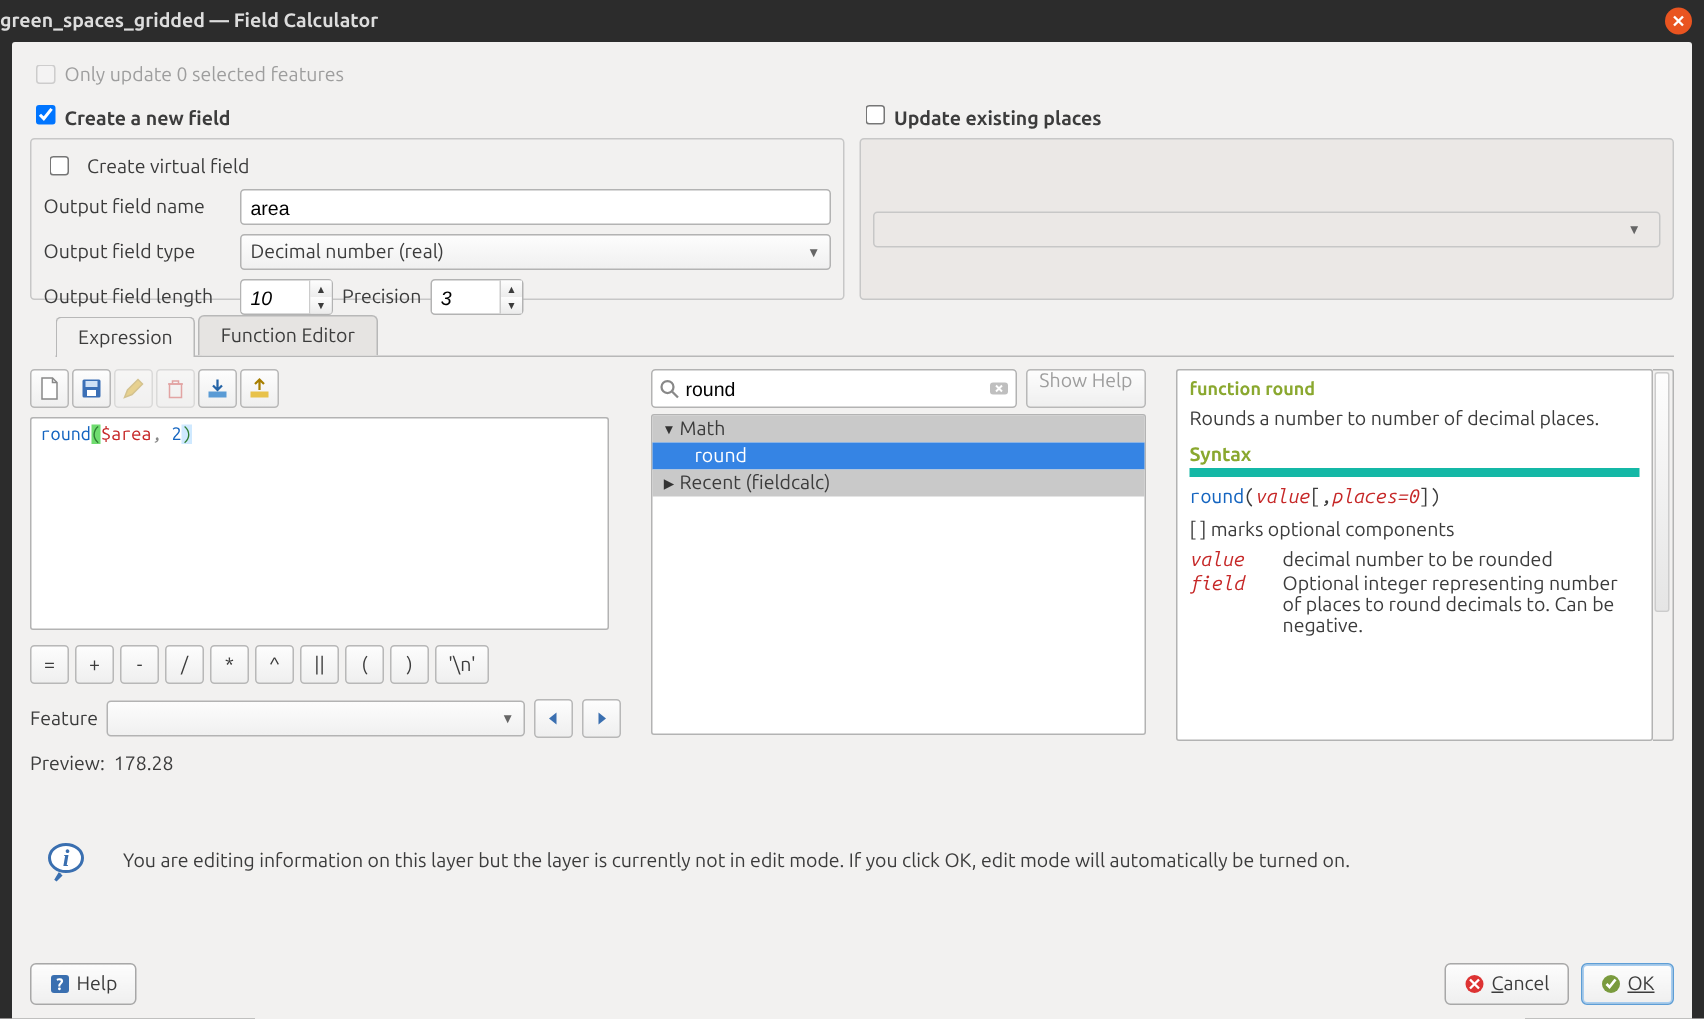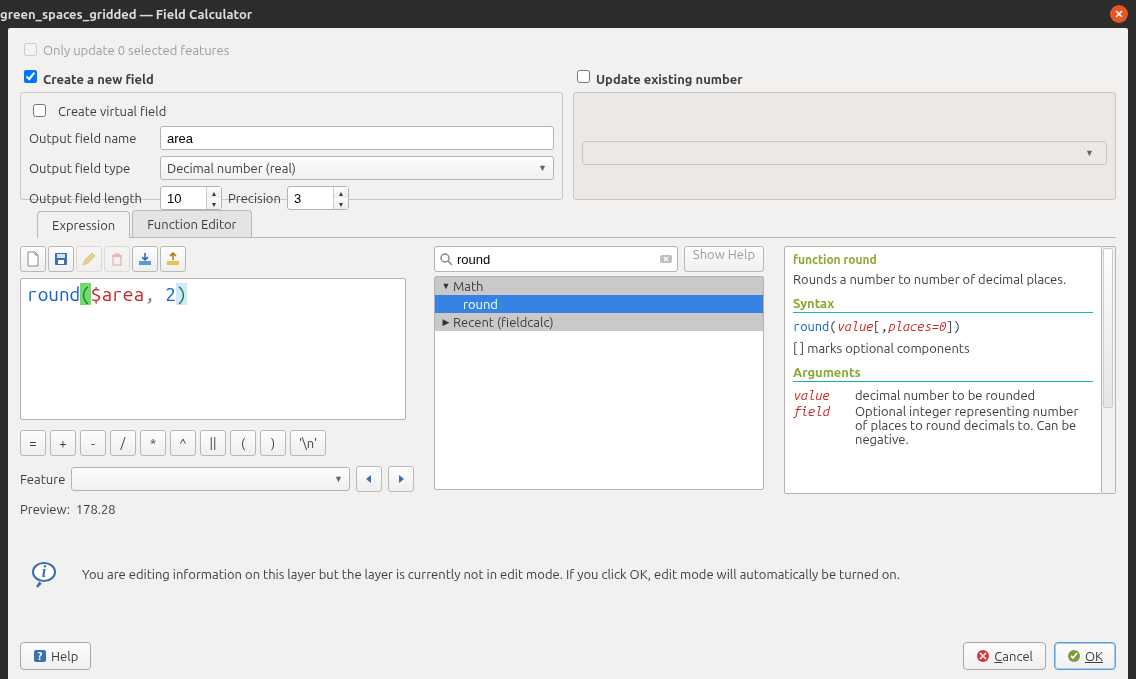--- a/index.html
+++ b/index.html
@@ -112,20 +112,21 @@
     border-radius: 3px;
     background: #fff;
     height: 24px;
   }
   .spin input {
     border: none;
     width: 45px;
     padding: 2px 6px;
     font-size: 13px;
     outline: none;
+    font-style: italic;
   }
   .spin .spinbtns {
     display: flex;
     flex-direction: column;
     border-left: 1px solid #ccc;
     height: 100%;
   }
   .spin .spinbtns div {
     height: 50%;
     width: 14px;
@@ -190,21 +191,21 @@
     cursor: pointer;
     font-size: 13px;
   }
   .expr-editor {
     width: 386px;
     height: 142px;
     border: 1px solid #b3b3b3;
     background: #fff;
     padding: 4px 6px;
     font-family: "Ubuntu Mono", monospace;
-    font-size: 19px;
+    font-size: 12px;
     border-radius: 2px;
     position: relative;
   }
   .tok-fn { color: #1565c0; }
   .tok-paren { color: #2e7d32; }
   .tok-paren-hi { background: #6fdc6f; }
   .tok-var { color: #c62828; }
   .tok-num { color: #1565c0; }
   .tok-comma { color: #888; }
   .cursor-caret {
@@ -330,21 +331,21 @@
     position: absolute;
     left: 1px;
     top: 1px;
     width: 10px;
     height: 160px;
     background: linear-gradient(#fdfdfd,#e5e5e5);
     border: 1px solid #ccc;
     border-radius: 2px;
   }
   .help-title { color: #8aa82f; font-size: 12px; font-weight: bold; margin-bottom: 6px; }
-  .help-section { color: #8aa82f; font-weight: bold; margin-top: 10px; border-bottom: 1px solid #14b8a6; padding-bottom: 2px; }
+  .help-section { color: #8aa82f; font-weight: bold; margin-top: 10px; border-bottom: 6px solid #14b8a6; padding-bottom: 2px; }
   .syntax-line { font-family: "Ubuntu Mono", monospace; margin-top: 6px; }
   .sy-fn { color: #1565c0; }
   .sy-arg { color: #c62828; font-style: italic; }
   .arg-table { margin-top: 6px; }
   .arg-row { display: flex; gap: 12px; margin-bottom: 2px; }
   .arg-name { width: 50px; color: #c62828; font-style: italic; font-family: "Ubuntu Mono", monospace; }
   .arg-desc { flex: 1; }
   .info-row {
     display: flex;
     align-items: center;
@@ -441,21 +442,21 @@
                 <div>▼</div>
               </div>
           </div>
         </div>
       </div>
     </div>
 
     <div class="field-update">
       <div class="section-head">
         <input type="checkbox" class="check" style="">
-        <span>Update existing number</span>
+        <span>Update existing places</span>
       </div>
       <div class="groupbox">
         <div class="dropdown wide-dropdown">
           <span></span>
           <span class="arrow" style="margin-right:6px">▼</span>
         </div>
       </div>
     </div>
   </div>
 
@@ -573,21 +574,20 @@
 
     <div class="help-col">
       <div class="help-panel">
         <div class="help-title">function round</div>
         <div>Rounds a number to number of decimal places.</div>
         <div class="help-section">Syntax</div>
         <div class="syntax-line">
           <span class="sy-fn">round</span>(<span class="sy-arg">value</span>[,<span class="sy-arg">places=0</span>])
         </div>
         <div style="margin-top:8px">[ ] marks optional components</div>
-        <div class="help-section">Arguments</div>
         <div class="arg-table">
           <div class="arg-row">
             <div class="arg-name">value</div>
             <div class="arg-desc">decimal number to be rounded</div>
           </div>
           <div class="arg-row">
             <div class="arg-name">field</div>
             <div class="arg-desc">Optional integer representing number of places to round decimals to. Can be negative.</div>
           </div>
         </div>

